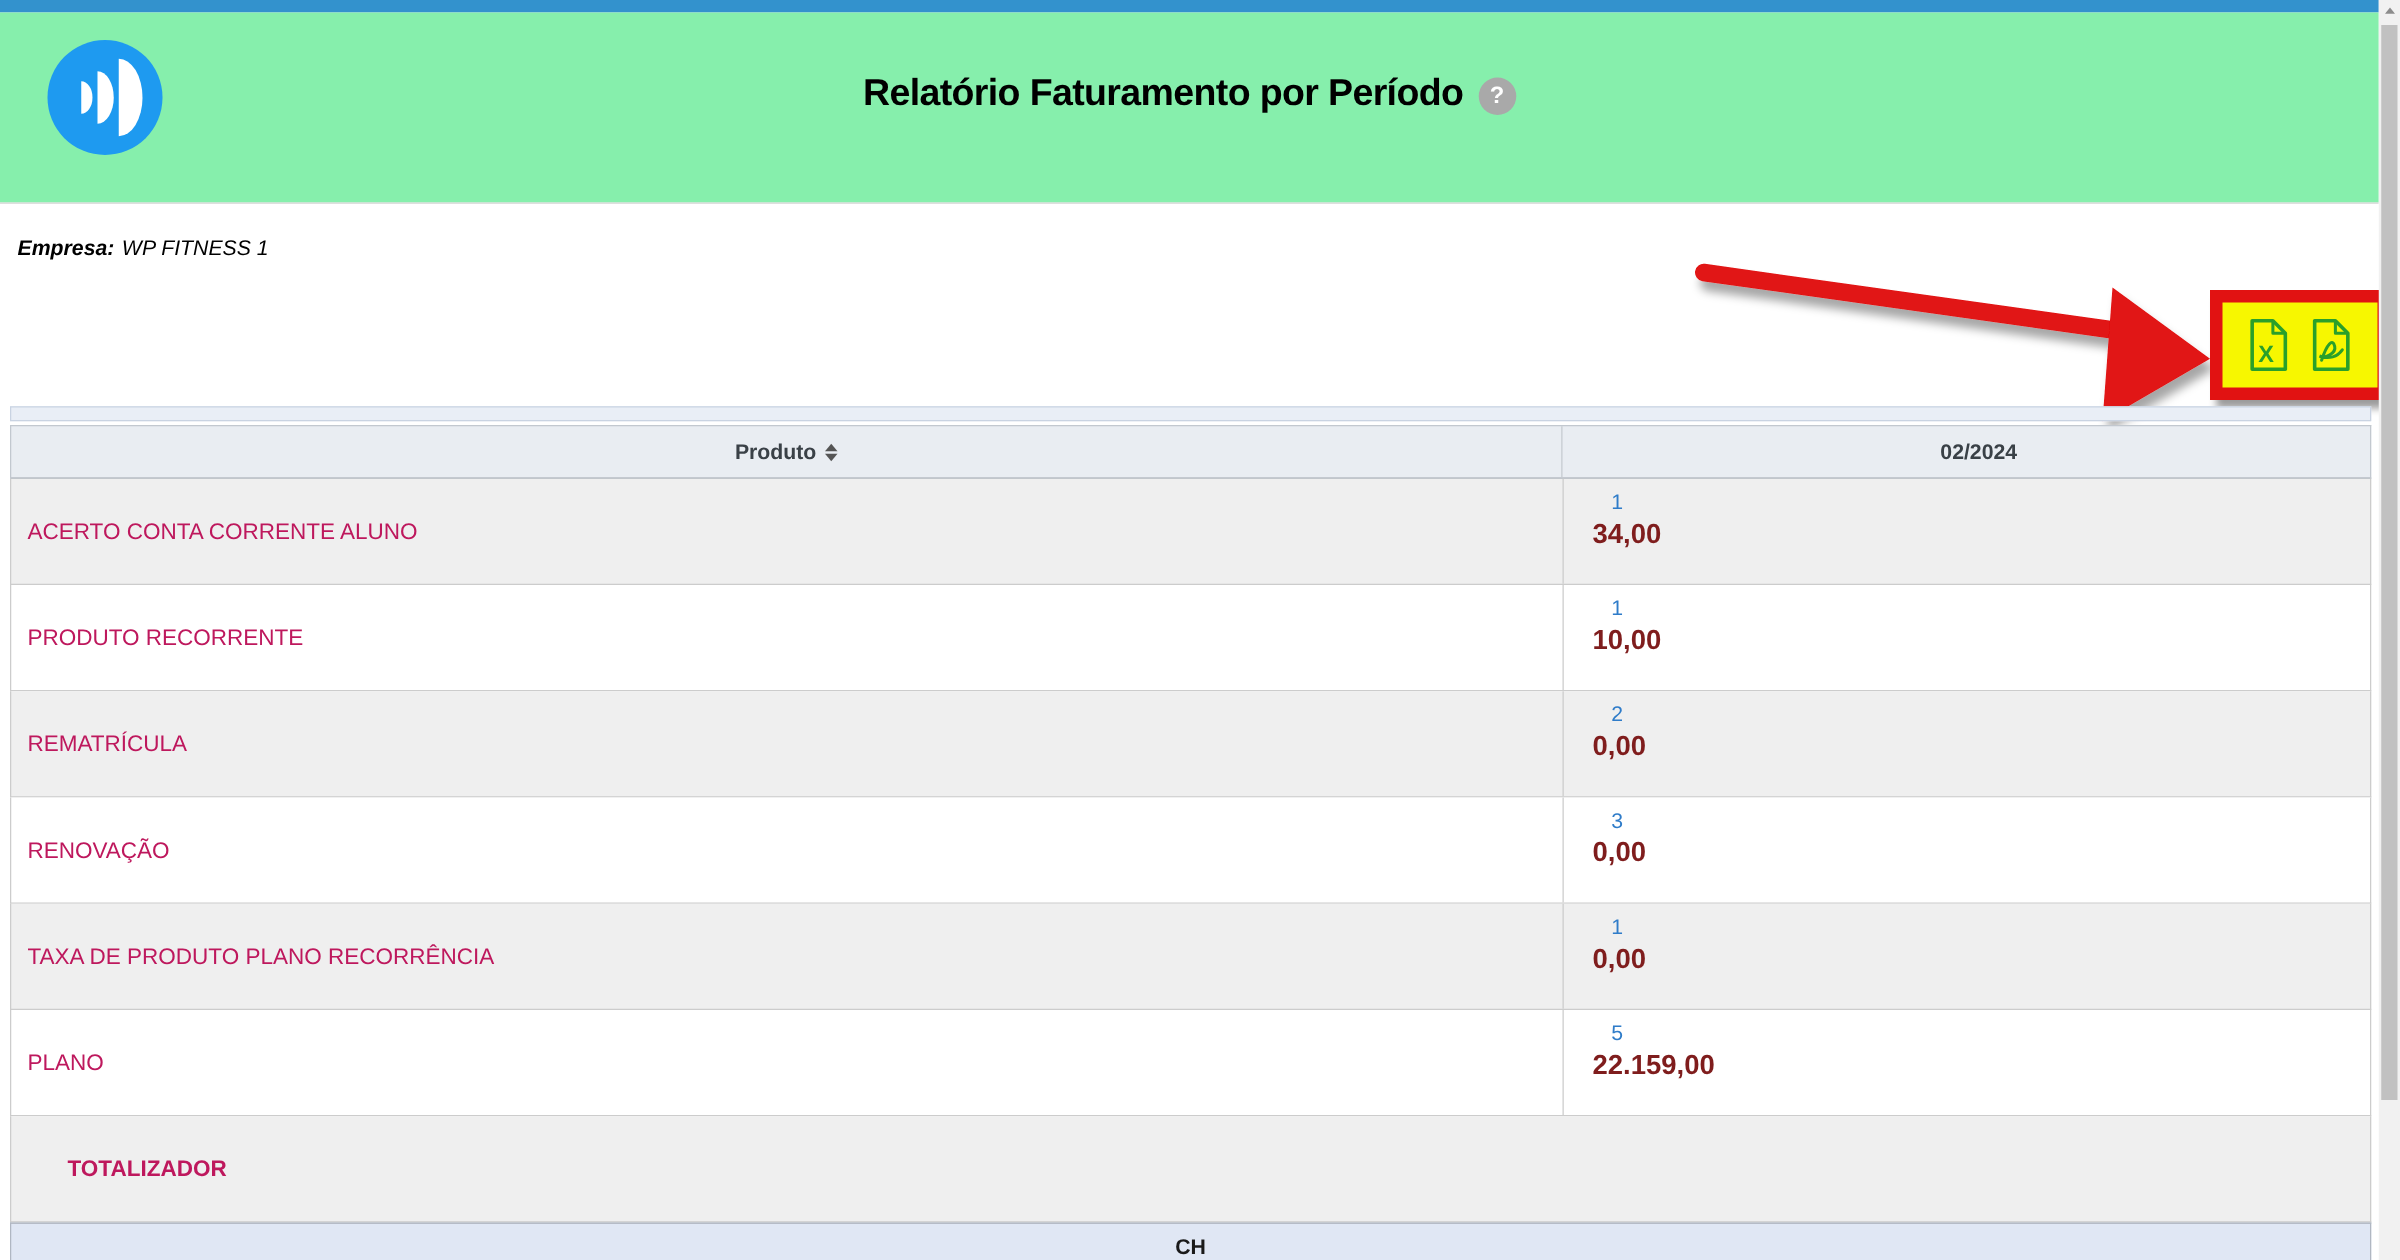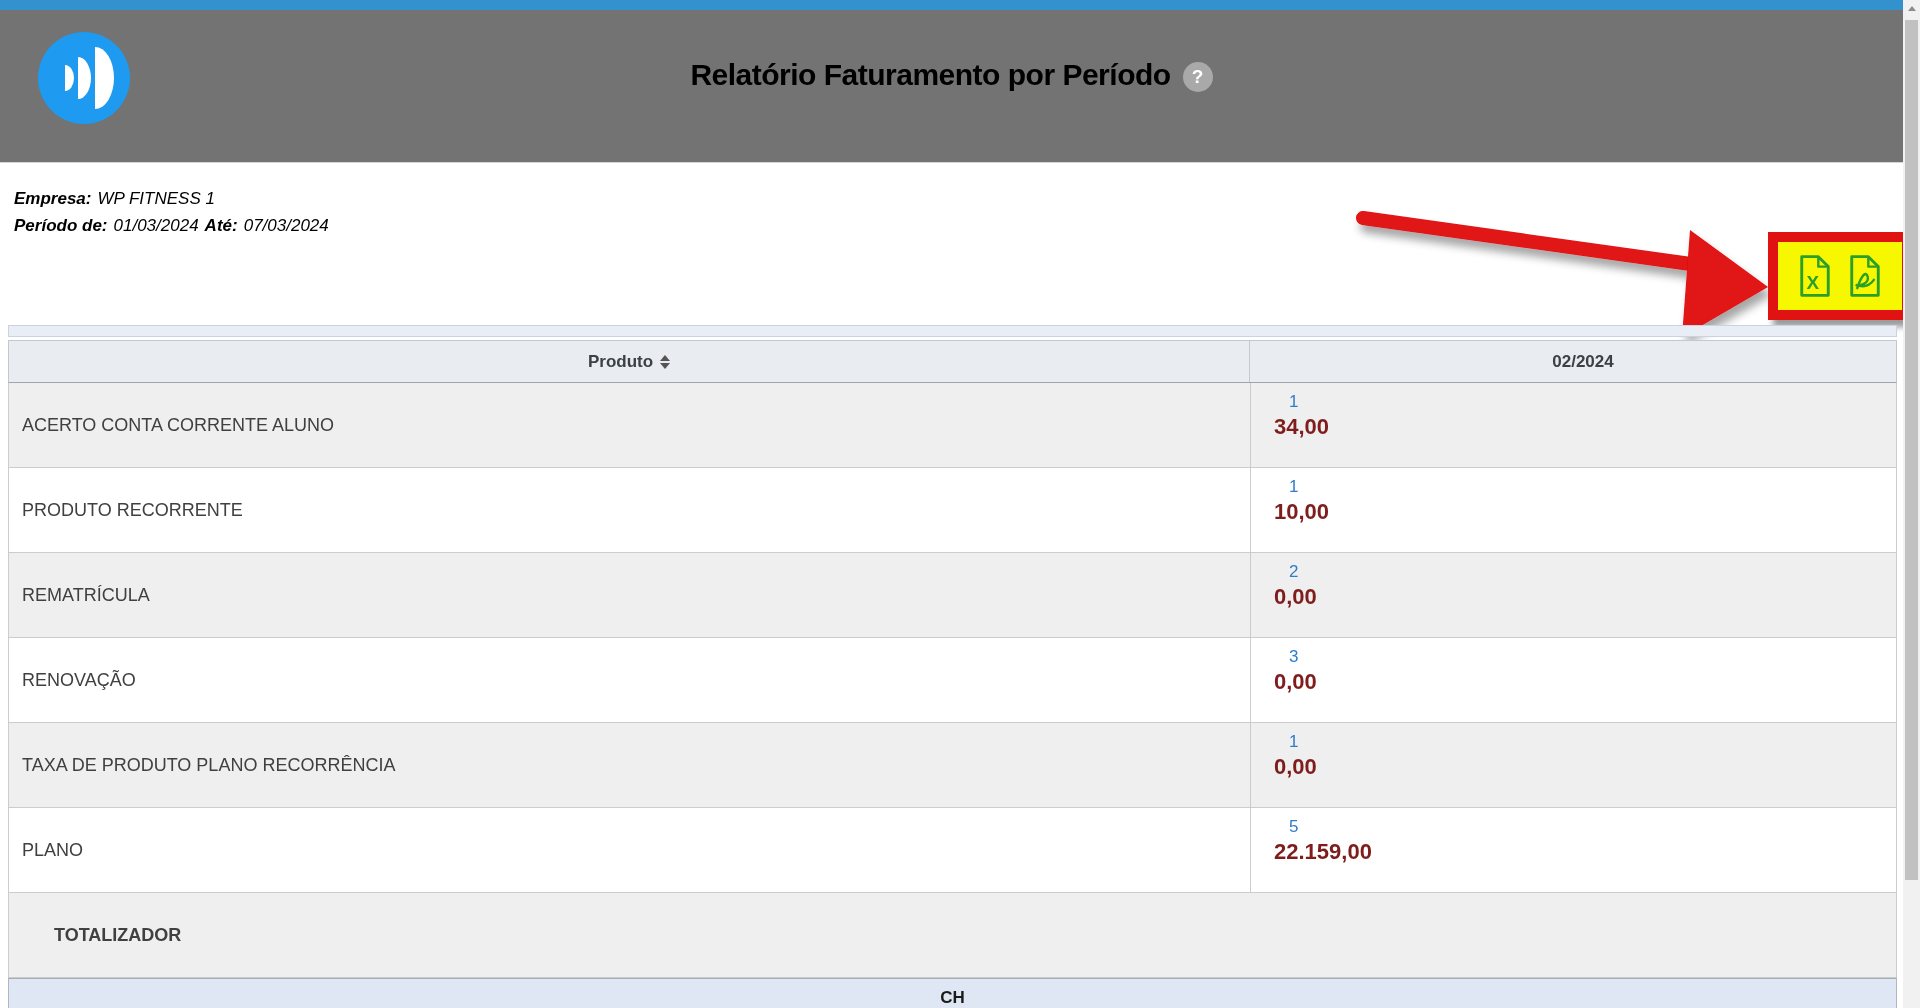--- a/index.html
+++ b/index.html
@@ -2,21 +2,21 @@
 <html><head>
 <meta charset="utf-8">
 <style>
   * { margin:0; padding:0; box-sizing:border-box; }
   html,body { width:1920px; height:1008px; overflow:hidden; background:#fff;
               font-family:"Liberation Sans", sans-serif; position:relative; }
 
   .top-bar { position:absolute; left:0; top:0; width:1903px; height:10px; background:#3392cd; }
 
   
-  .page-header { position:absolute; left:0; top:10px; width:1903px; height:152px; background:#737373; }
+  .page-header { position:absolute; left:0; top:10px; width:1903px; height:152px; background:#86efac; }
   .logo { position:absolute; left:38px; top:22px; width:92px; height:92px; border-radius:50%;
           background:#1e9af0; display:flex; align-items:center; justify-content:center; gap:4px; padding-left:10px; }
   .logo .wave { background:#fff; border-radius:0 100% 100% 0 / 0 50% 50% 0; }
   .logo .w1 { width:9px;  height:26px; }
   .logo .w2 { width:13px; height:42px; }
   .logo .w3 { width:19px; height:62px; }
 
   .title-row { position:absolute; left:0; top:48px; width:100%; display:flex;
                justify-content:center; align-items:center; gap:12px; }
   .page-title { font-size:30px; font-weight:bold; color:#000; letter-spacing:-0.5px; }
@@ -54,21 +54,21 @@
   .sort-icon { display:inline-flex; flex-direction:column; gap:2px; }
   .sort-icon .tri-up   { width:0; height:0; border-left:5px solid transparent;
                          border-right:5px solid transparent; border-bottom:6px solid #555; }
   .sort-icon .tri-down { width:0; height:0; border-left:5px solid transparent;
                          border-right:5px solid transparent; border-top:6px solid #555; }
 
   .tbody .row { display:flex; height:85px; background:#fff; border-left:1px solid #ccc;
                 border-right:1px solid #ccc; border-bottom:1px solid #ccc; }
   .tbody .row:nth-child(odd) { background:#efefef; }
   .cell-product { width:1241px; display:flex; align-items:center; padding-left:13px;
-                  font-size:18px; color:#404040; }
+                  font-size:18px; color:#be185d; }
   .row-total .cell-product { font-weight:bold;margin-left:32px; }
   .cell-value { flex:1; border-left:1px solid #ccc; padding:9px 0 0 23px; }
   .count { display:block; margin-left:15px; color:#2f7cc9; font-size:17px; line-height:19px;
            cursor:pointer; width:max-content; }
   .amount { display:block; color:#7f1d1d; font-weight:bold; font-size:22px; line-height:25px;
             margin-top:3px; }
 
   .tfoot-ch { height:35px; background:#e0e7f4; border:1px solid #b0b7c2; border-top:1px solid #a7adb6;
               display:flex; justify-content:center; padding-top:9px;
               font-size:17px; font-weight:bold; color:#1a1a1a; }
@@ -94,21 +94,20 @@
   <div class="title-row">
     <span class="page-title">Relatório Faturamento por Período</span>
     <span class="help-icon">?</span>
   </div>
 </div>
 
 <div class="header-divider"></div>
 
 <div class="report-info">
   <div><b class="sp">Empresa:</b><span>WP FITNESS 1</span></div>
-  <div><b class="sp">Período de:</b><span class="sp">01/03/2024</span><b class="sp">Até:</b><span>07/03/2024</span></div>
 </div>
 
 <svg class="annot-arrow" viewBox="0 0 470 180">
   <defs>
     <filter id="ashadow" x="-30%" y="-30%" width="160%" height="160%">
       <feDropShadow dx="4" dy="8" stdDeviation="4" flood-color="rgba(0,0,0,0.35)"></feDropShadow>
     </filter>
   </defs>
   <g filter="url(#ashadow)">
     <line x1="23" y1="33" x2="372" y2="82" stroke="#e11212" stroke-width="14" stroke-linecap="round"></line>

